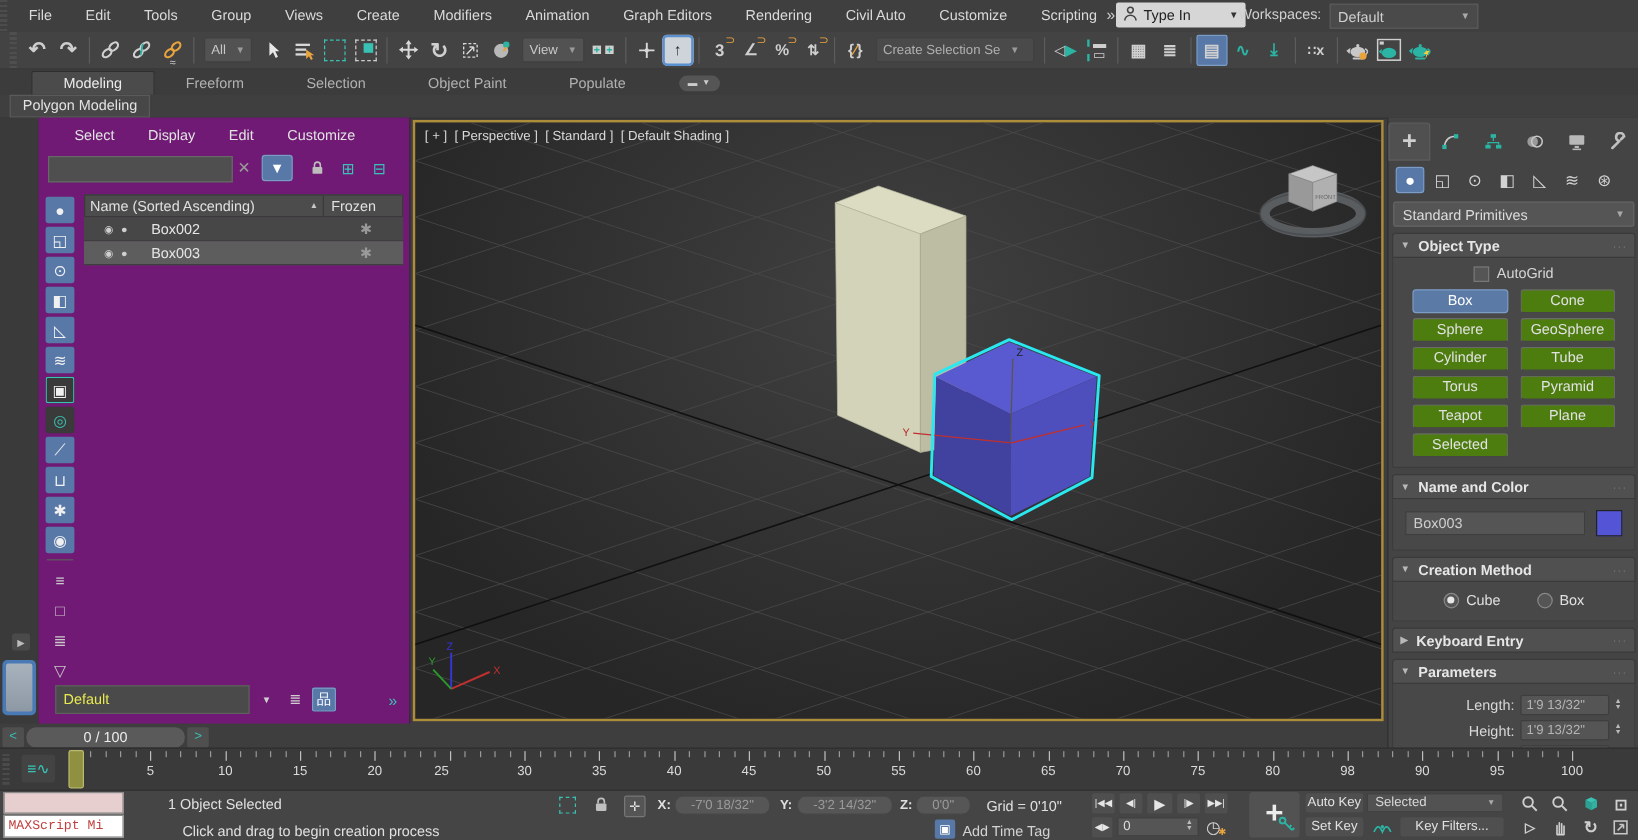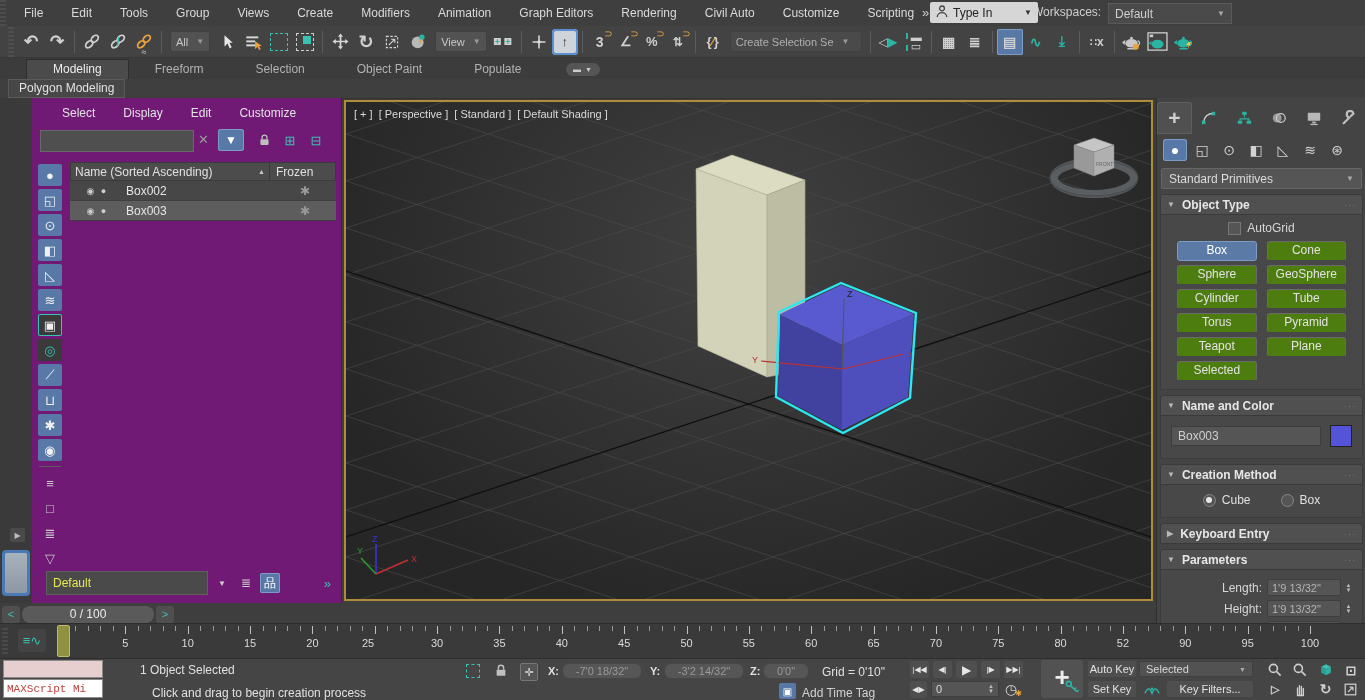--- a/index.html
+++ b/index.html
@@ -839,21 +839,21 @@
         <div class="tick" style="left: 1023.19px;"></div>
         <div class="tick" style="left: 1035.66px;"></div>
         <div class="tick" style="left: 1048.13px;"></div>
         <div class="tick maj" style="left: 1060.6px;"></div>
         <div class="tlab" style="left: 1045.6px;">80</div>
         <div class="tick" style="left: 1073.07px;"></div>
         <div class="tick" style="left: 1085.54px;"></div>
         <div class="tick" style="left: 1098.01px;"></div>
         <div class="tick" style="left: 1110.48px;"></div>
         <div class="tick maj" style="left: 1122.95px;"></div>
-        <div class="tlab" style="left: 1107.95px;">52</div>
+        <div class="tlab" style="left: 1107.95px;">98</div>
         <div class="tick" style="left: 1135.42px;"></div>
         <div class="tick" style="left: 1147.89px;"></div>
         <div class="tick" style="left: 1160.36px;"></div>
         <div class="tick" style="left: 1172.83px;"></div>
         <div class="tick maj" style="left: 1185.3px;"></div>
         <div class="tlab" style="left: 1170.3px;">90</div>
         <div class="tick" style="left: 1197.77px;"></div>
         <div class="tick" style="left: 1210.24px;"></div>
         <div class="tick" style="left: 1222.71px;"></div>
         <div class="tick" style="left: 1235.18px;"></div>

